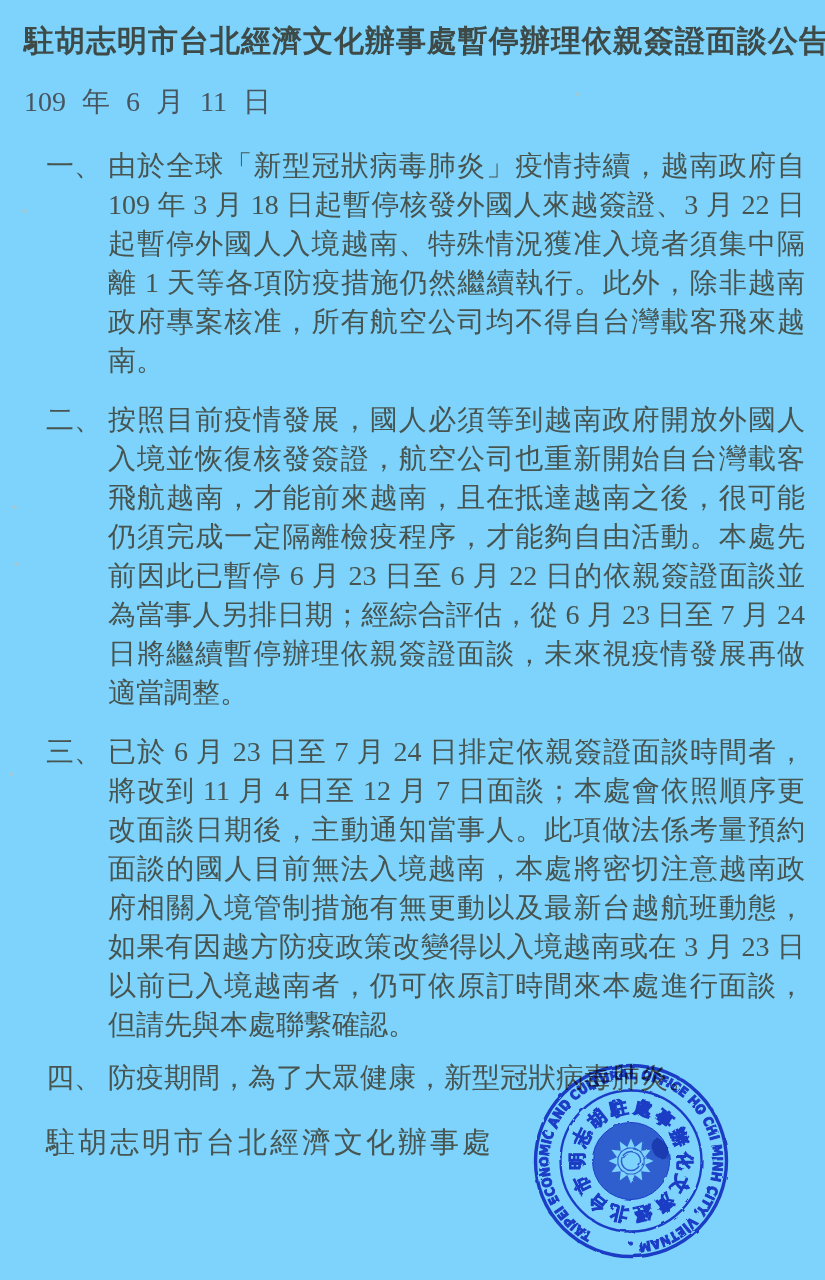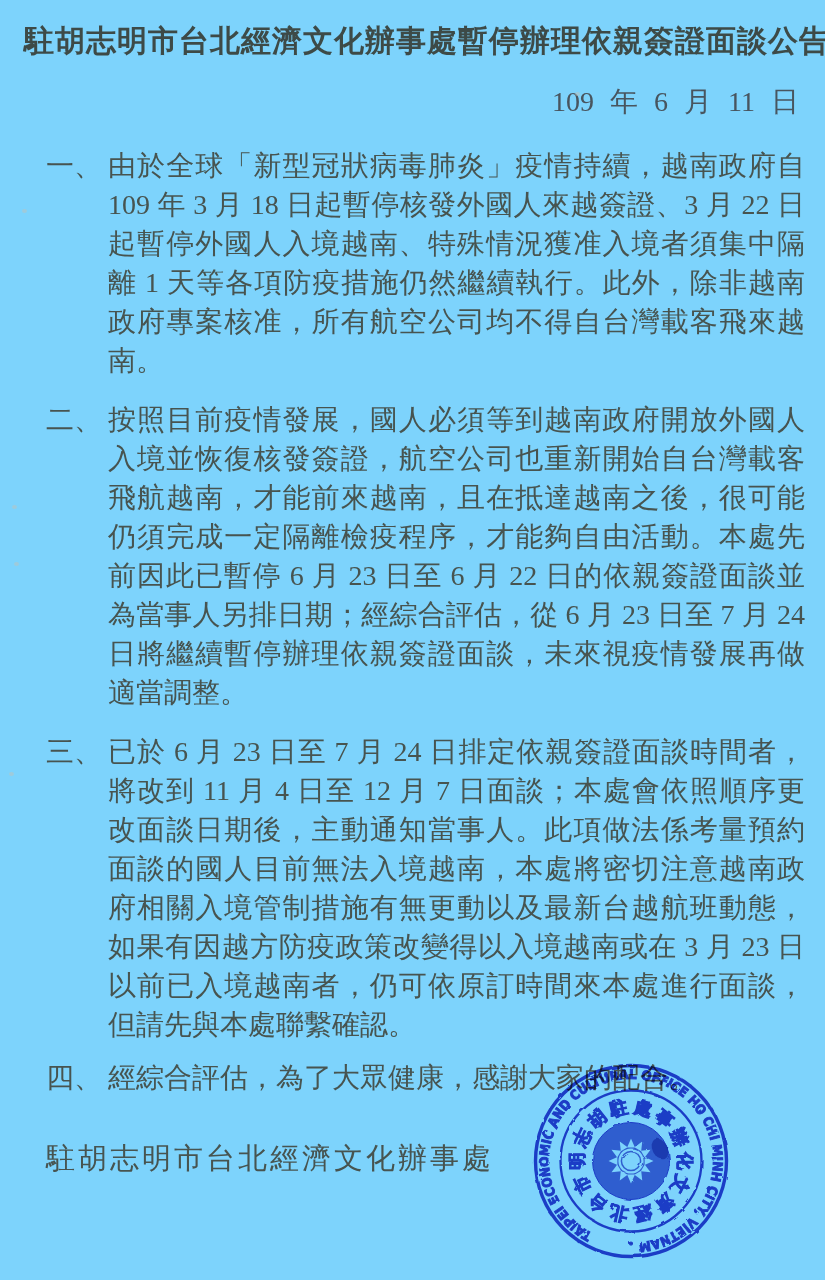--- a/index.html
+++ b/index.html
@@ -18,21 +18,20 @@
     padding-top:21px;
     text-align:center;
     font-size:30px;
     font-weight:bold;
     letter-spacing:1px;
     color:#3d4a47;
     white-space:nowrap;
   }
   .date{
     margin-top:21px;
-    text-align:right;
     padding-right:26px;
     font-size:28px;
     word-spacing:9px;
     color:#48555f;
   }
   .paragraphs{
     margin-top:25px;
     padding:0 20px 0 22px;
   }
   .para{
@@ -45,21 +44,21 @@
   .para .marker{
     flex:0 0 62px;
     white-space:nowrap;
   }
   .para .ptext{
     flex:1;
     text-align:justify;
     text-justify:inter-character;
   }
   .closing{
-    margin-top:42px;
+    margin-top:26px;
     padding-left:22px;
     font-size:29px;
     letter-spacing:3px;
     white-space:nowrap;
   }
   
   .stamp{
     position:absolute;
     left:531px;top:1061px;
     width:200px;height:200px;
@@ -90,21 +89,21 @@
     <div class="para">
       <span class="marker">二、</span>
       <span class="ptext">按照目前疫情發展，國人必須等到越南政府開放外國人入境並恢復核發簽證，航空公司也重新開始自台灣載客飛航越南，才能前來越南，且在抵達越南之後，很可能仍須完成一定隔離檢疫程序，才能夠自由活動。本處先前因此已暫停 6 月 23 日至 6 月 22 日的依親簽證面談並為當事人另排日期；經綜合評估，從 6 月 23 日至 7 月 24 日將繼續暫停辦理依親簽證面談，未來視疫情發展再做適當調整。</span>
     </div>
     <div class="para tight">
       <span class="marker">三、</span>
       <span class="ptext">已於 6 月 23 日至 7 月 24 日排定依親簽證面談時間者，將改到 11 月 4 日至 12 月 7 日面談；本處會依照順序更改面談日期後，主動通知當事人。此項做法係考量預約面談的國人目前無法入境越南，本處將密切注意越南政府相關入境管制措施有無更動以及最新台越航班動態，如果有因越方防疫政策改變得以入境越南或在 3 月 23 日以前已入境越南者，仍可依原訂時間來本處進行面談，但請先與本處聯繫確認。</span>
     </div>
     <div class="para">
       <span class="marker">四、</span>
-      <span class="ptext">經綜合評估，為了大眾健康，感謝大家的配合。</span>
+      <span class="ptext">防疫期間，為了大眾健康，新型冠狀病毒肺炎。</span>
     </div>
   </div>
 
   <div class="closing">駐胡志明市台北經濟文化辦事處</div>
 
   <svg class="stamp" id="seal" viewBox="0 0 200 200" aria-hidden="true">
     <defs>
       <path id="ringEn" d="M61.5,172.4 A82,82 0 0 1 56.5,30.4 A82,82 0 0 1 182,97.1 A82,82 0 0 1 61.5,172.4" fill="none"></path>
       <filter id="roughen" x="-10%" y="-10%" width="120%" height="120%">
         <feTurbulence type="fractalNoise" baseFrequency="0.09" numOctaves="2" seed="7" result="n"></feTurbulence>

